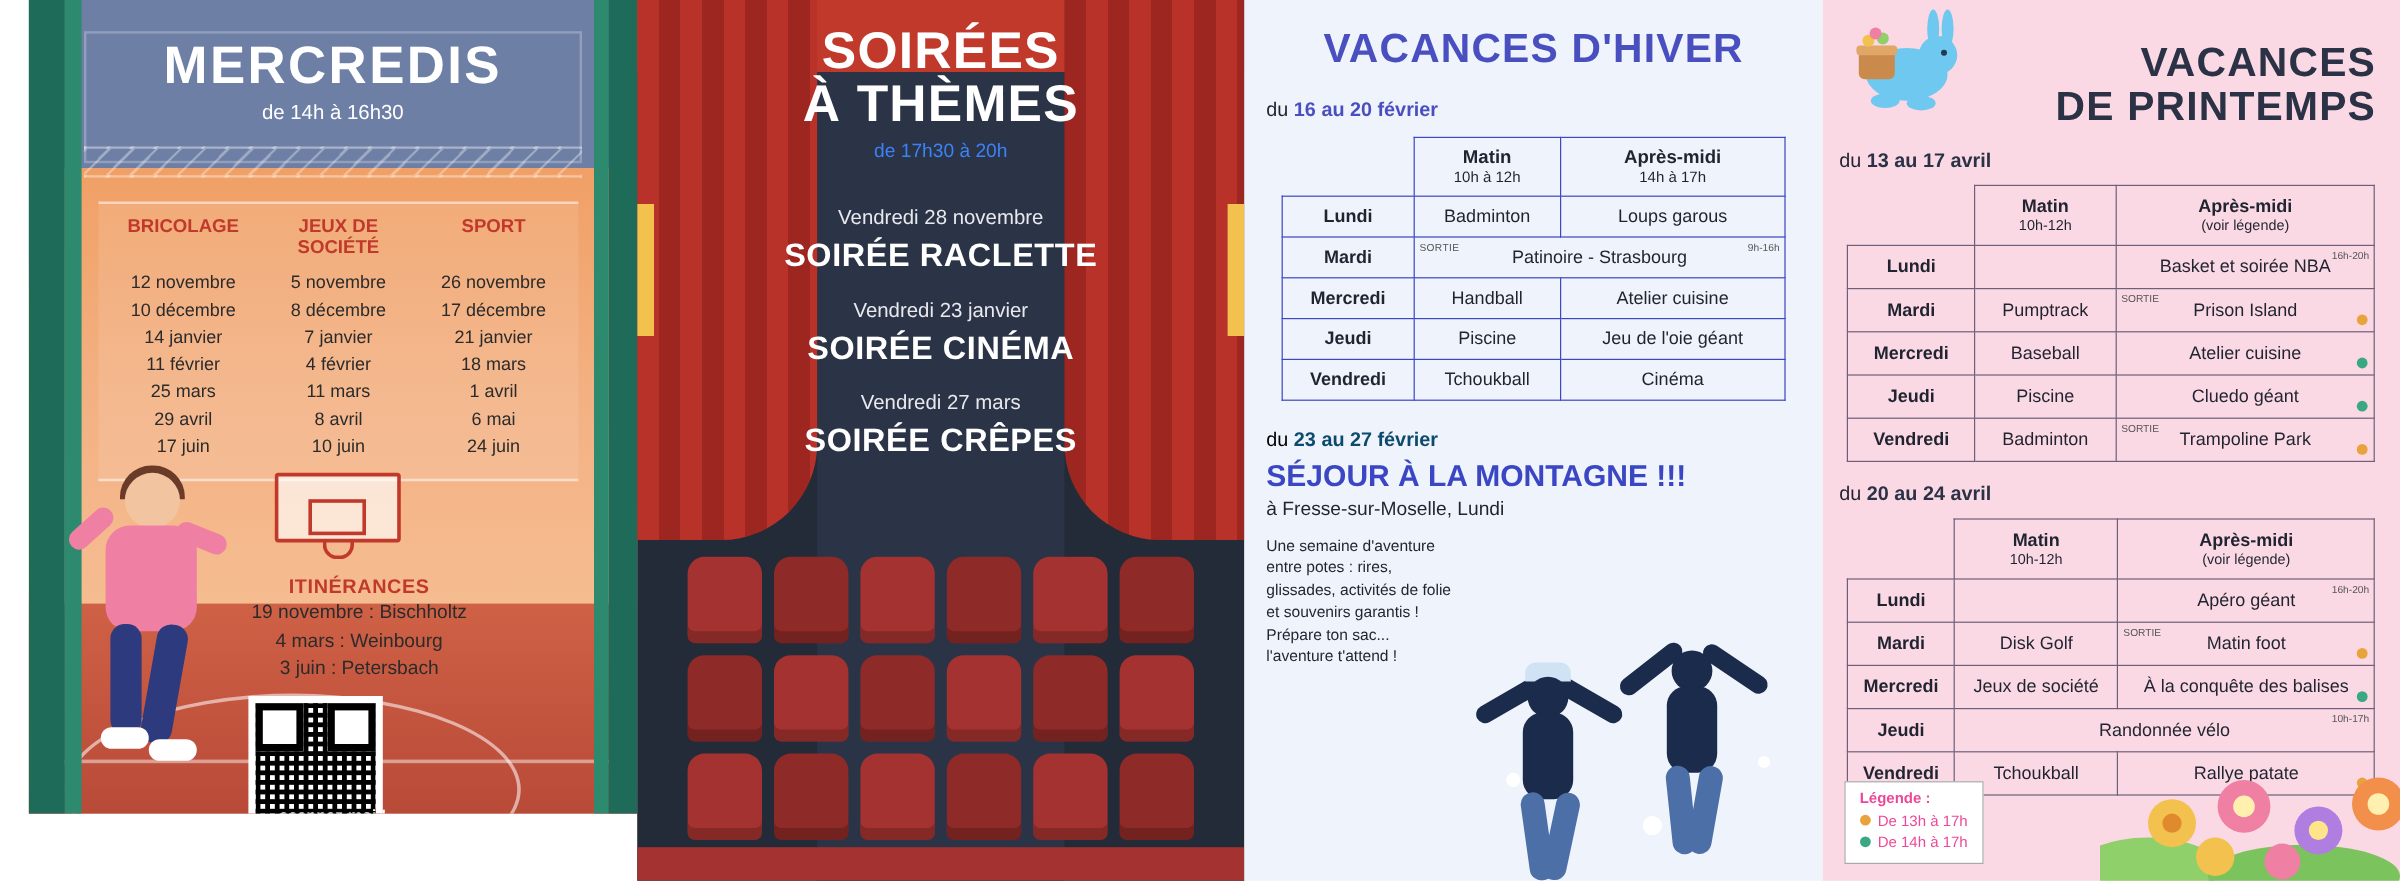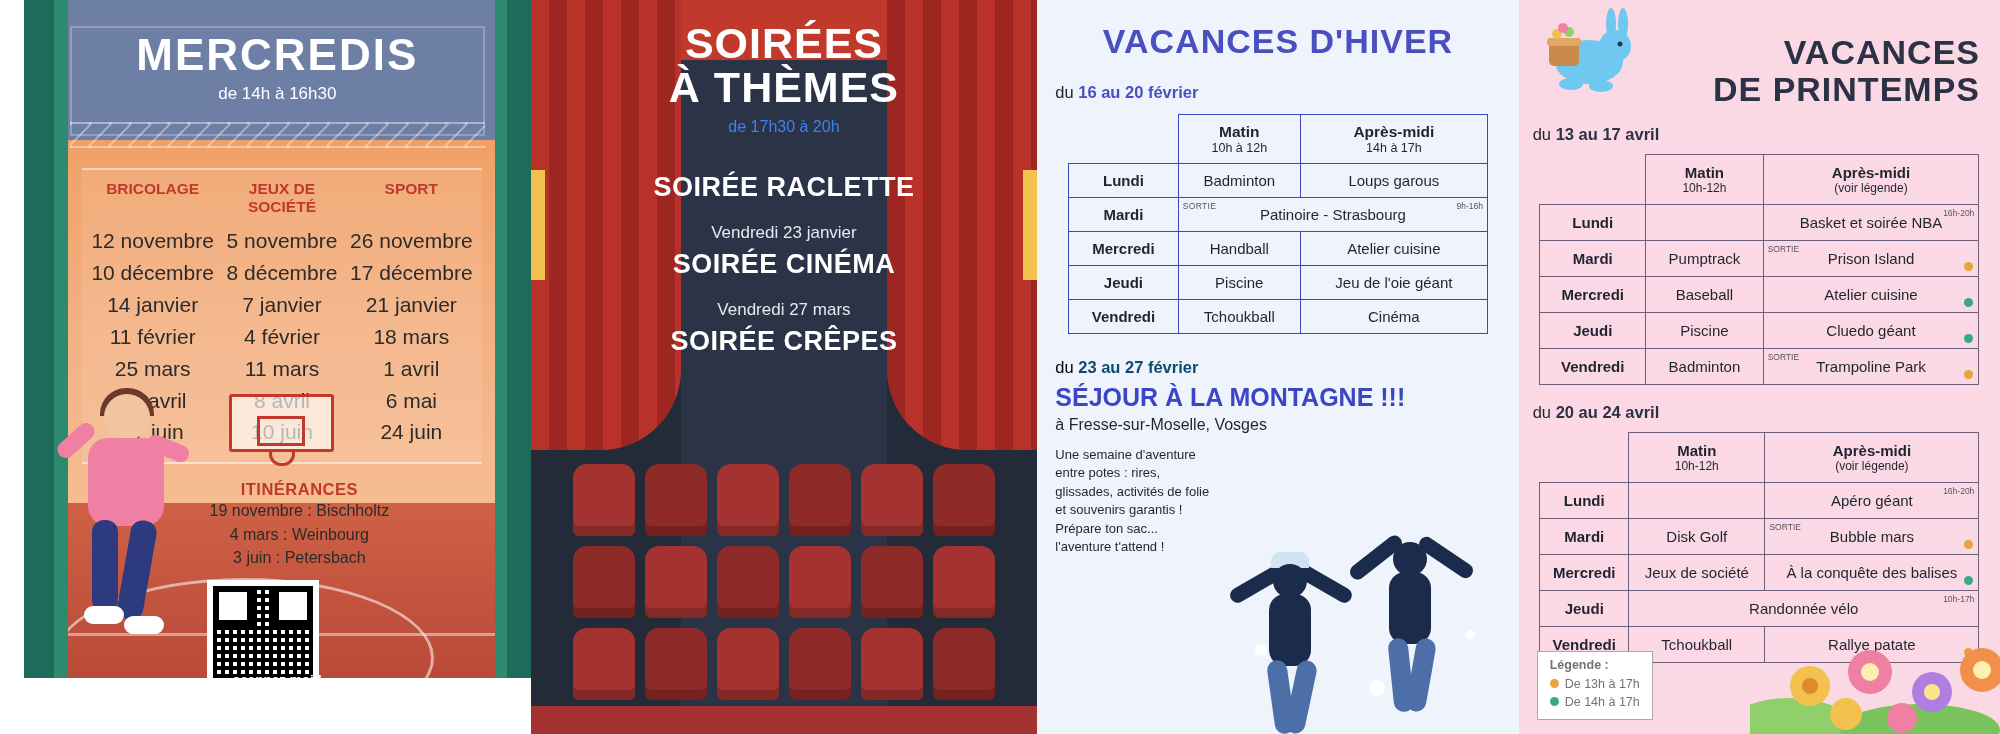--- a/index.html
+++ b/index.html
@@ -68,21 +68,21 @@
     border-bottom:2px solid rgba(255,255,255,.5);
     padding:10px 6px 14px;
   }
   .p1 .cols{ display:flex; }
   .p1 .col{ flex:1; text-align:center; }
   .p1 .colTitle{
     color:#c0392b; font-weight:bold; font-size:15.5px; line-height:1.15;
     margin-bottom:7px; min-height:38px;
   }
   .p1 .colTitle.two{ min-height:38px; }
-  .p1 .dline{ font-size:21px; color:#2b2b2b; line-height:1.52; }
+  .p1 .dline{ font-size:15px; color:#2b2b2b; line-height:1.52; }
 
   .p1 .hoop{
     position:absolute; left:205px; top:394px; width:105px; height:74px;
   }
   .p1 .hoop .board{ width:105px; height:58px; border:3px solid #c0392b; background:rgba(255,255,255,.65); border-radius:3px;}
   .p1 .hoop .inner{ position:absolute; left:28px; top:22px; width:48px; height:30px; border:3px solid #c0392b; }
   .p1 .hoop .net{ position:absolute; left:40px; top:56px; width:26px; height:16px; border:3px solid #c0392b; border-top:none; border-radius:0 0 12px 12px;}
 
   .p1 .itin{
     position:absolute; left:0; top:480px; width:100%; text-align:center;padding-left:44px;
@@ -198,21 +198,21 @@
   .p4 th,.p4 td{ border:1.5px solid #6d5f7a; padding:9px 6px; text-align:center; font-size:15px; color:#1f2430; position:relative;}
   .p4 th.blank{ border:none;}
   .p4 th{ font-weight:bold;}
   .p4 th .small{ display:block; font-weight:normal; font-size:12px;}
   .p4 td.day{ font-weight:bold;}
   .p4 .tagS{ position:absolute; left:4px; top:3px; font-size:8.5px; color:#555;}
   .p4 .tagH{ position:absolute; right:4px; top:3px; font-size:8.5px; color:#555;}
   .p4 .dot{ position:absolute; right:5px; bottom:5px; width:9px; height:9px; border-radius:50%;}
   .p4 .legend{
     position:absolute; left:18px; bottom:14px; background:#fff; border:1px solid #aaa;
-    padding:6px 12px 8px; font-size:12.5px; color:#737373; z-index:5;
+    padding:6px 12px 8px; font-size:12.5px; color:#ec4899; z-index:5;
   }
   .p4 .legend .t{ font-weight:bold; margin-bottom:3px;}
   .p4 .legend .row{ display:flex; align-items:center; gap:6px; line-height:1.45;}
   .p4 .legend .sw{ width:9px; height:9px; border-radius:50%;}
   .p4 .bunny{ position:absolute; left:8px; top:6px; width:120px; height:96px;}
   .p4 .flowers{ position:absolute; right:-10px; bottom:-10px; width:260px; height:130px;}
 </style>
 </head>
 <body>
 
@@ -312,20 +312,21 @@
     <div class="stripR"></div>
 
     <h1>
       <span>SOIRÉES</span><br>
       <span>À THÈMES</span>
     </h1>
     <div class="sub">de 17h30  à 20h</div>
 
     <div class="evs">
       <div class="ev">
+        <div class="evDate">Vendredi 28 novembre</div>
         <div class="evName">SOIRÉE RACLETTE</div>
       </div>
       <div class="ev">
         <div class="evDate">Vendredi 23 janvier</div>
         <div class="evName">SOIRÉE CINÉMA</div>
       </div>
       <div class="ev">
         <div class="evDate">Vendredi 27 mars</div>
         <div class="evName">SOIRÉE CRÊPES</div>
       </div>
@@ -408,21 +409,21 @@
         <td>Tchoukball</td>
         <td>Cinéma</td>
       </tr>
     </tbody>
       </table>
 
     <div class="sejourDate">
       <span>du </span><b>23 au 27 février</b>
     </div>
     <h2>SÉJOUR À LA MONTAGNE !!!</h2>
-    <div class="loc">à Fresse-sur-Moselle, Vosges</div>
+    <div class="loc">à Fresse-sur-Moselle, Lundi</div>
     <div class="desc">Une semaine d'aventure entre potes : rires, glissades, activités de folie et souvenirs garantis ! Prépare ton sac... l'aventure t'attend !</div>
 
     <div class="skaters">
       <div class="sk" style="left:20px; top:40px;">
         <div class="arm" style="left:-42px; top:16px; transform:rotate(-30deg);"></div>
         <div class="arm" style="left:24px; top:16px; transform:rotate(30deg);"></div>
         <div class="hat" style="left:2px; top:-8px;"></div>
         <div class="head" style="left:4px; top:4px;"></div>
         <div class="body" style="left:0; top:34px;"></div>
         <div class="leg" style="left:2px; top:100px; transform:rotate(-8deg);"></div>
@@ -550,21 +551,21 @@
         <td>
           <span class="tagH">16h-20h</span>
           <span>Apéro géant</span>
         </td>
       </tr>
       <tr>
         <td class="day">Mardi</td>
         <td>Disk Golf</td>
         <td>
           <span class="tagS">SORTIE</span>
-          <span>Bubble mars</span>
+          <span>Matin foot</span>
           <span class="dot" style="background:#e8a33d"></span>
         </td>
       </tr>
       <tr>
         <td class="day">Mercredi</td>
         <td>Jeux de société</td>
         <td>
           <span>À la conquête des balises</span>
           <span class="dot" style="background:#3aa882"></span>
         </td>

